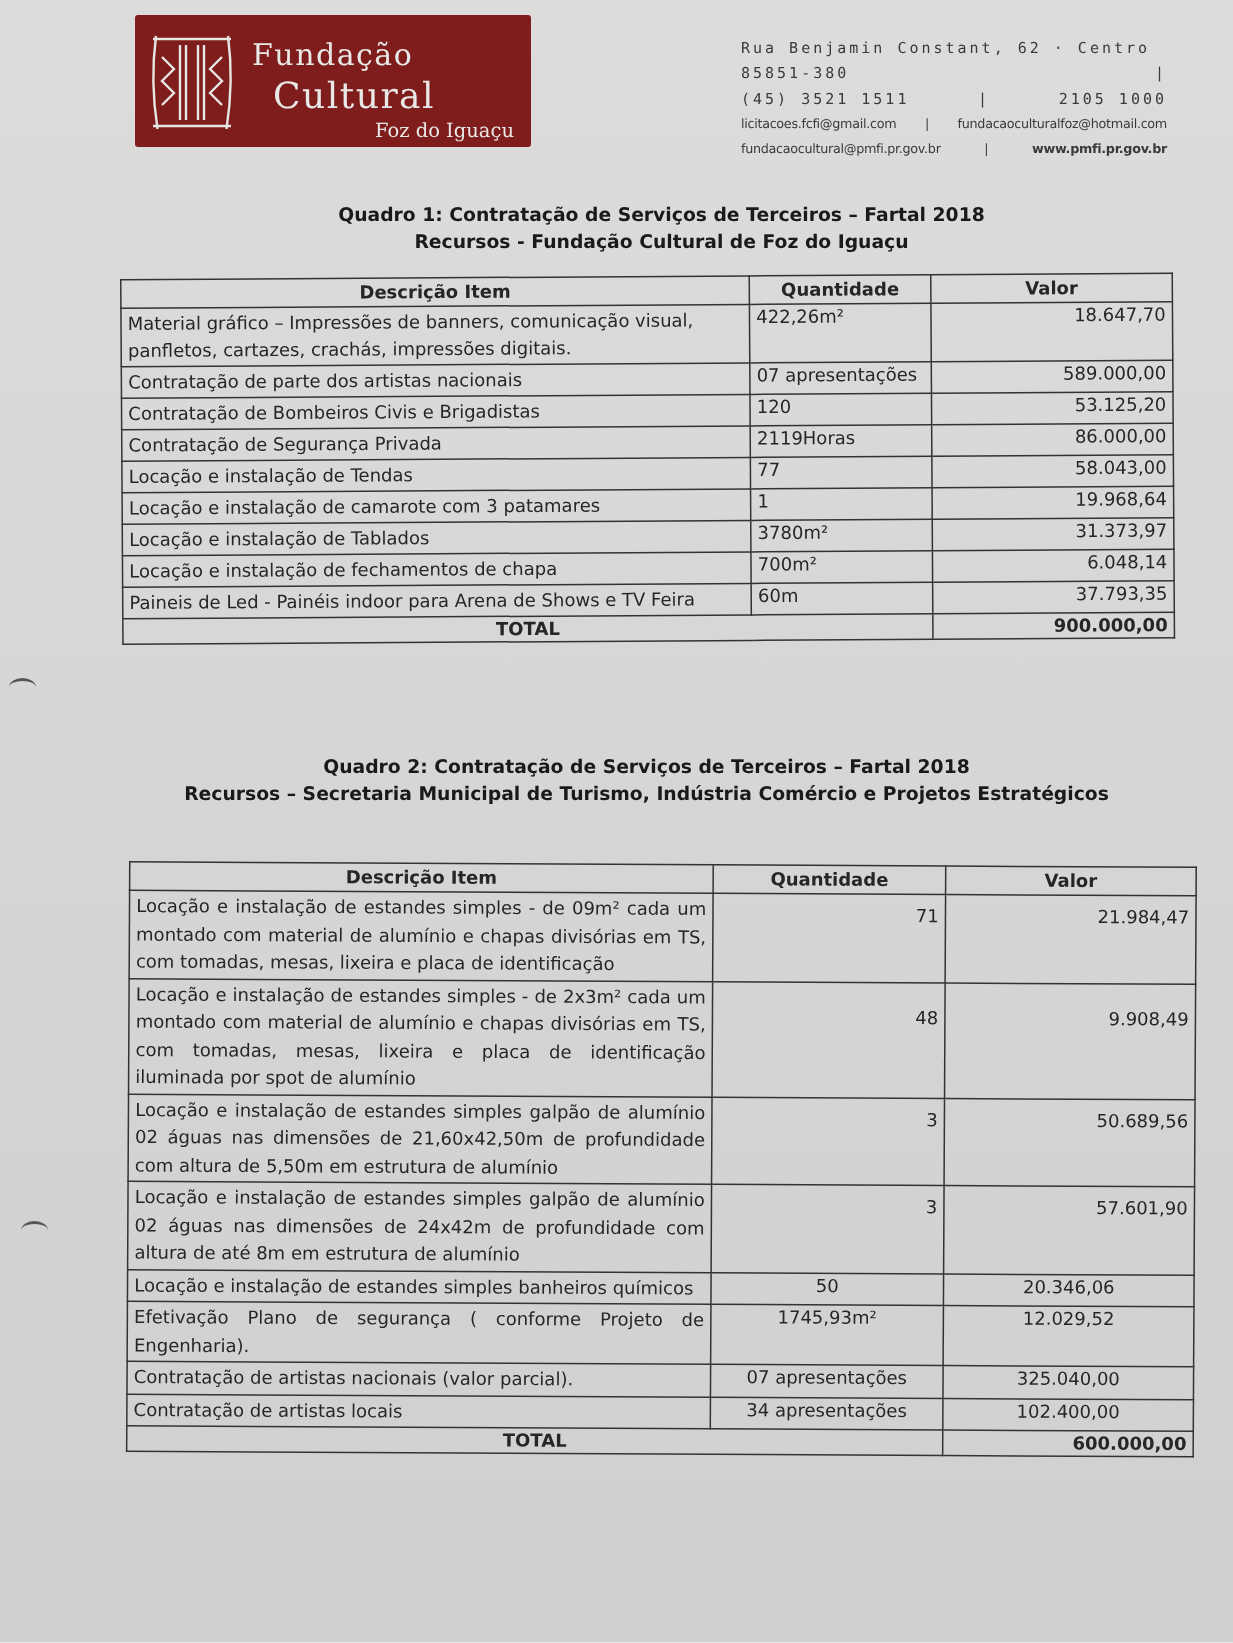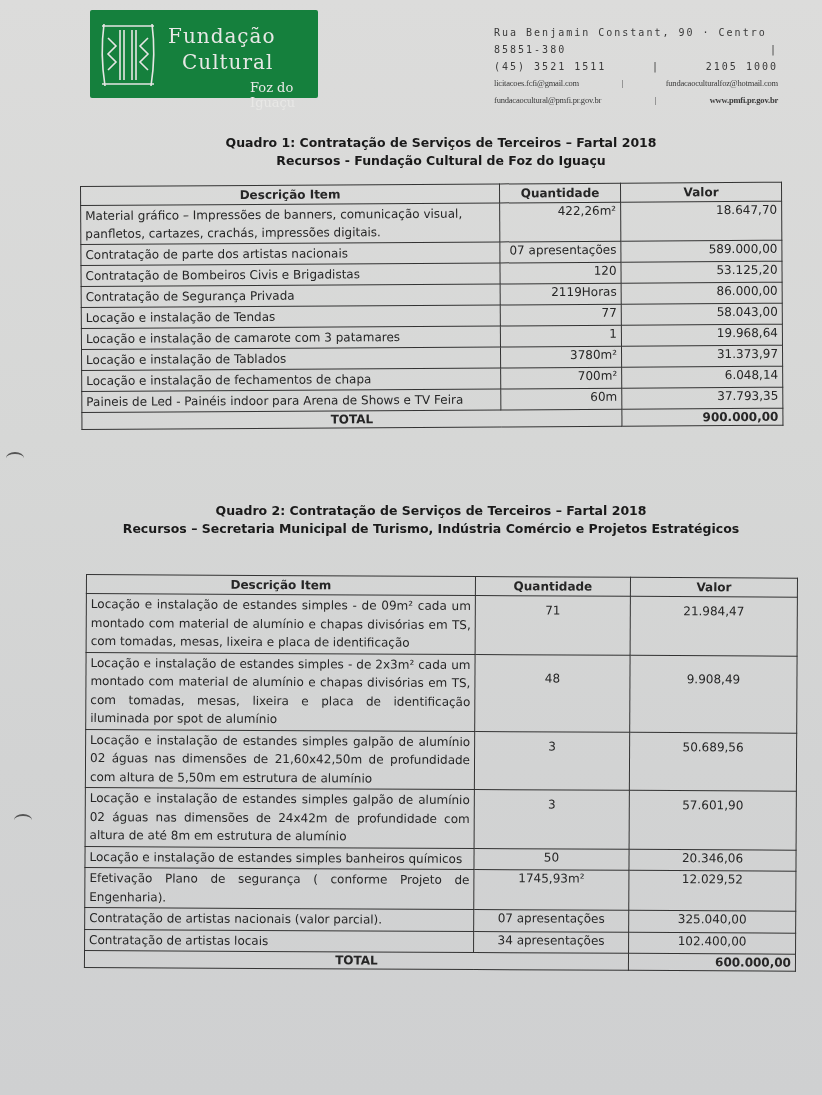--- a/index.html
+++ b/index.html
@@ -8,55 +8,55 @@
     background: linear-gradient(180deg, #dcdcdb 0%, #d6d7d6 40%, #d2d3d3 70%, #cfd0d1 100%);
     font-family: "DejaVu Sans", sans-serif;
     color: #1e1e1e;
     position: relative;
   }
   .page { position: absolute; left: 0; top: 0; width: 822px; height: 1095px; }
 
   
   .logo {
     position: absolute; left: 90px; top: 10px; width: 228px; height: 88px;
-    background: #15803d; border-radius: 2px;
+    background: #7f1d1d; border-radius: 2px; padding-left: 36px;
   }
   .logo svg.emblem { position: absolute; left: 8px; top: 6px; }
   .logo .l1, .logo .l2, .logo .l3 { position: absolute; color: #e8e8e6; font-family: "DejaVu Serif", serif; }
   .logo .l1 { left: 78px; top: 14px; font-size: 20px; letter-spacing: 1px; }
-  .logo .l2 { left: 92px; top: 40px; font-size: 20px; letter-spacing: 1px; }
+  .logo .l2 { left: 92px; top: 40px; font-size: 24px; letter-spacing: 1px; }
   .logo .l3 { left: 160px; top: 70px; font-size: 13px; }
 
   
   .contact { position: absolute; left: 494px; top: 24px; width: 284px; color: #3a3a3a; font-size: 9.5px; line-height: 17px; }
-  .contact .row { white-space: nowrap; display: flex; justify-content: space-between; font-family: Liberation Serif, serif; }
+  .contact .row { white-space: nowrap; display: flex; justify-content: space-between; }
   .contact .mono { font-family: "DejaVu Sans Mono", monospace; letter-spacing: 2px; font-size: 10px; }
   .contact .small { font-size: 8.5px; letter-spacing: -0.2px; }
   .contact .bold { font-weight: bold; }
 
   
   .title { position: absolute; left: 0; width: 822px; text-align: center; font-weight: bold; font-size: 12.5px; line-height: 18px; color: #1a1a1a; }
   .t1 { top: 134px; left: 30px; }
   .t2 { top: 502px; left: 20px; }
 
   
   table { border-collapse: collapse; position: absolute; font-size: 12px; color: #262626; }
   td, th { border: 1.4px solid #333; padding: 1px 4px; vertical-align: top; }
   th { font-weight: bold; font-size: 12px; padding: 2px 4px; }
   .tbl1 { left: 80px; top: 186px; width: 702px; transform: rotate(-0.35deg); transform-origin: left top; }
   .tbl1 td.desc { width: 410px; line-height: 18px; }
-  .tbl1 td.qty { width: 112px; text-align: right; }
+  .tbl1 td.qty { width: 112px; text-align: left; }
   .tbl1 td.val { text-align: right; }
   .tbl1 tr.total td { font-weight: bold; }
 
   .tbl2 { left: 86px; top: 574px; width: 712px; transform: rotate(0.3deg); transform-origin: left top; }
   .tbl2 td.desc { width: 380px; text-align: justify; line-height: 18.5px; }
   .tbl2 td.qty { width: 146px; text-align: center; }
   .tbl2 td.val { text-align: center; }
-  .tbl2 tr.tall td.qty, .tbl2 tr.tall td.val { vertical-align: middle; padding-bottom: 30px; }
+  .tbl2 tr.tall td.qty, .tbl2 tr.tall td.val { vertical-align: middle; padding-bottom: 30px; text-align: right; }
   .tbl2 tr.total td { font-weight: bold; }
 
   .hole { position: absolute; width: 18px; height: 10px; border-top: 2px solid #555; border-radius: 50% 50% 0 0; }
 </style>
 </head>
 <body>
 
 <div class="page">
 
   <div class="logo">
@@ -74,21 +74,21 @@
         <path d="M50 22 L42 30 L50 38 L42 46 L50 54"></path>
       </g>
     </svg>
     <div class="l1">Fundação</div>
     <div class="l2">Cultural</div>
     <div class="l3">Foz do Iguaçu</div>
   </div>
 
   <div class="contact">
     <div class="row mono">
-        <span>Rua Benjamin Constant, 90 · Centro</span>
+        <span>Rua Benjamin Constant, 62 · Centro</span>
       </div>
     <div class="row mono">
       <span>85851-380</span>
       <span>|</span>
     </div>
     <div class="row mono">
       <span>(45) 3521 1511</span>
       <span>|</span>
       <span>2105 1000</span>
     </div>

